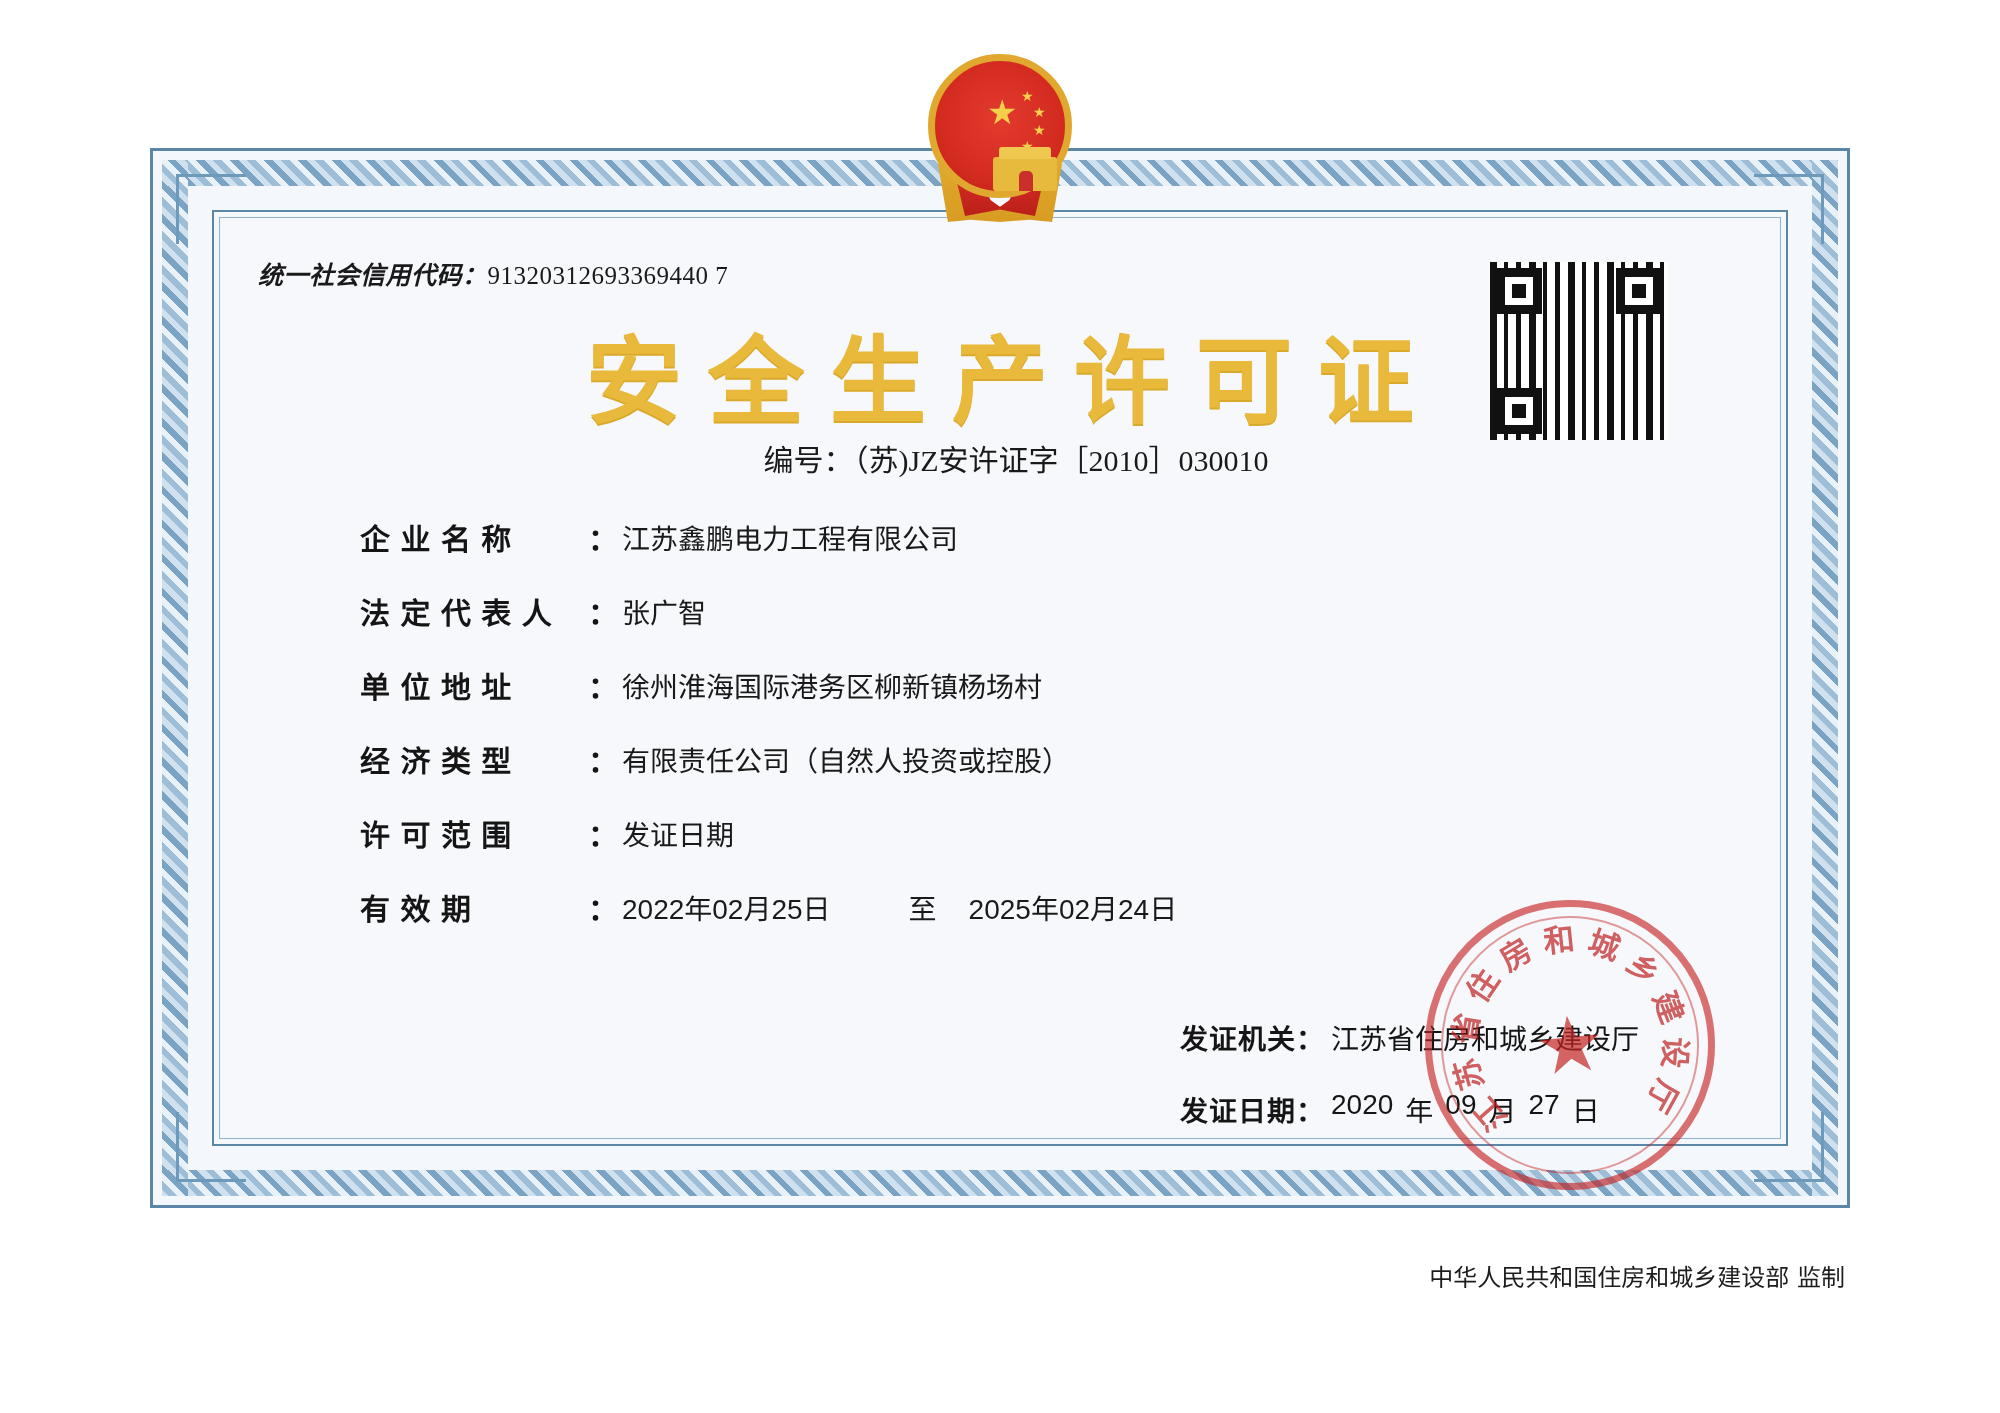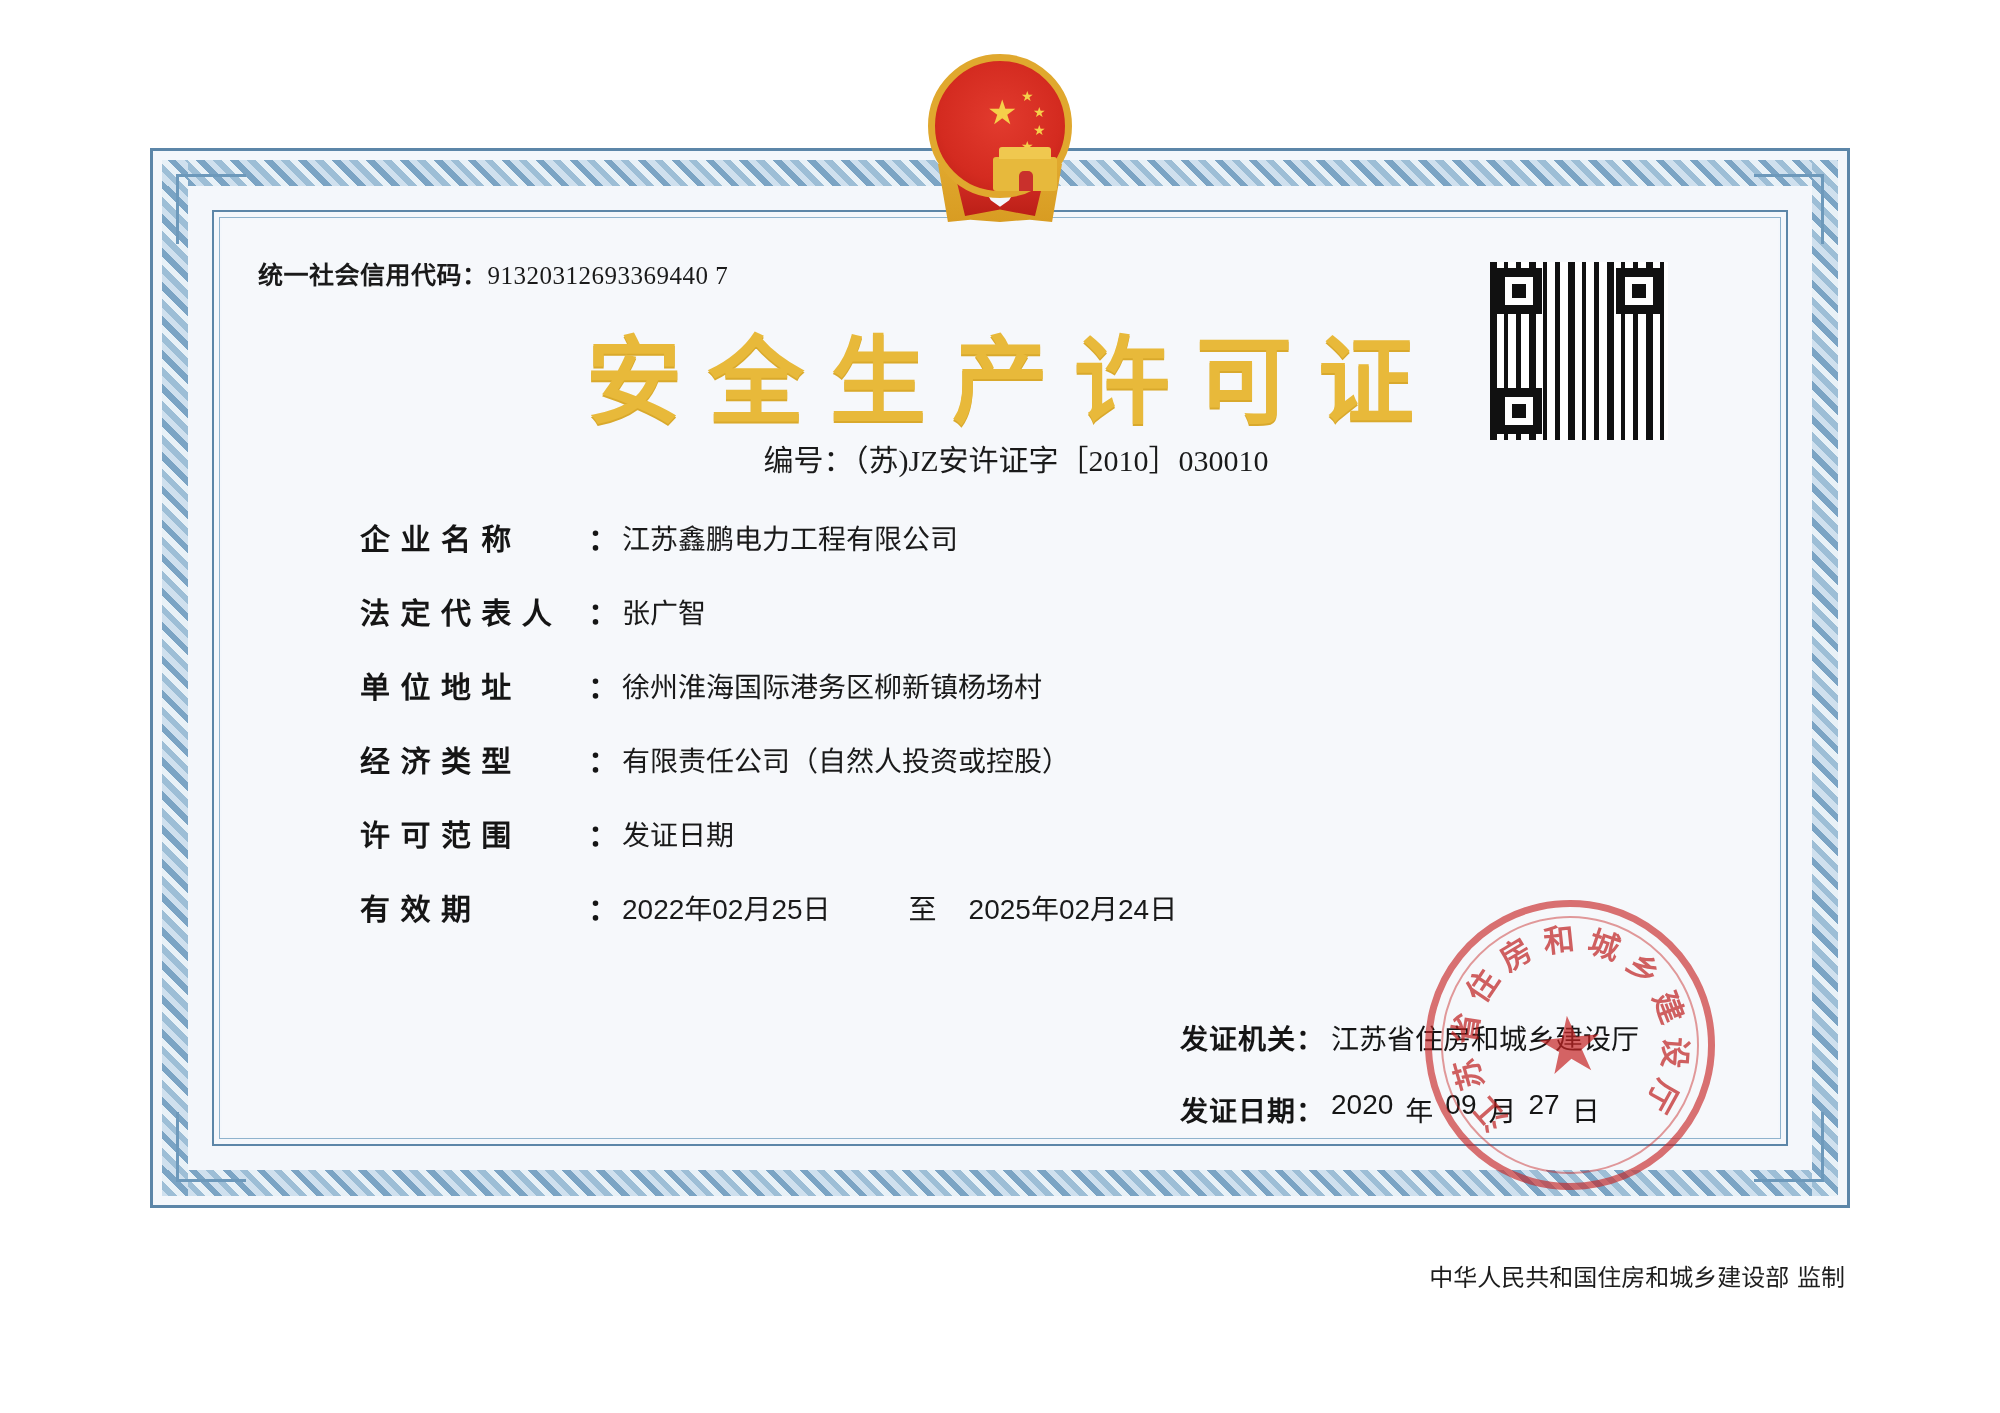--- a/index.html
+++ b/index.html
@@ -170,21 +170,21 @@
   
   .credit-code {
     position: absolute;
     left: 258px;
     top: 255px;
     font-size: 25px;
     color: #1a1a1a;
     letter-spacing: 0.5px;
     white-space: nowrap;
   }
-  .credit-code .label { font-weight: 600; }
+  .credit-code .label { font-weight: 600; font-style: italic; }
   .credit-code .value { font-family: "Liberation Serif", "DejaVu Serif", serif; }
 
   .qrcode {
     position: absolute;
     left: 1490px;
     top: 262px;
     width: 178px;
     height: 178px;
     background-color: #ffffff;
     background-image:

